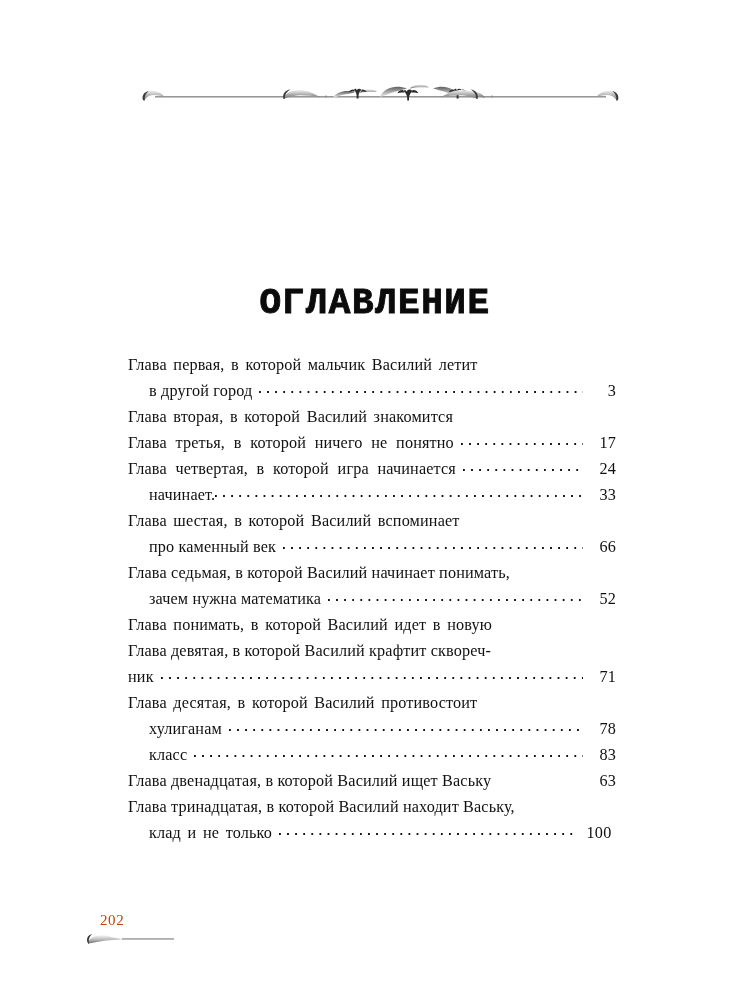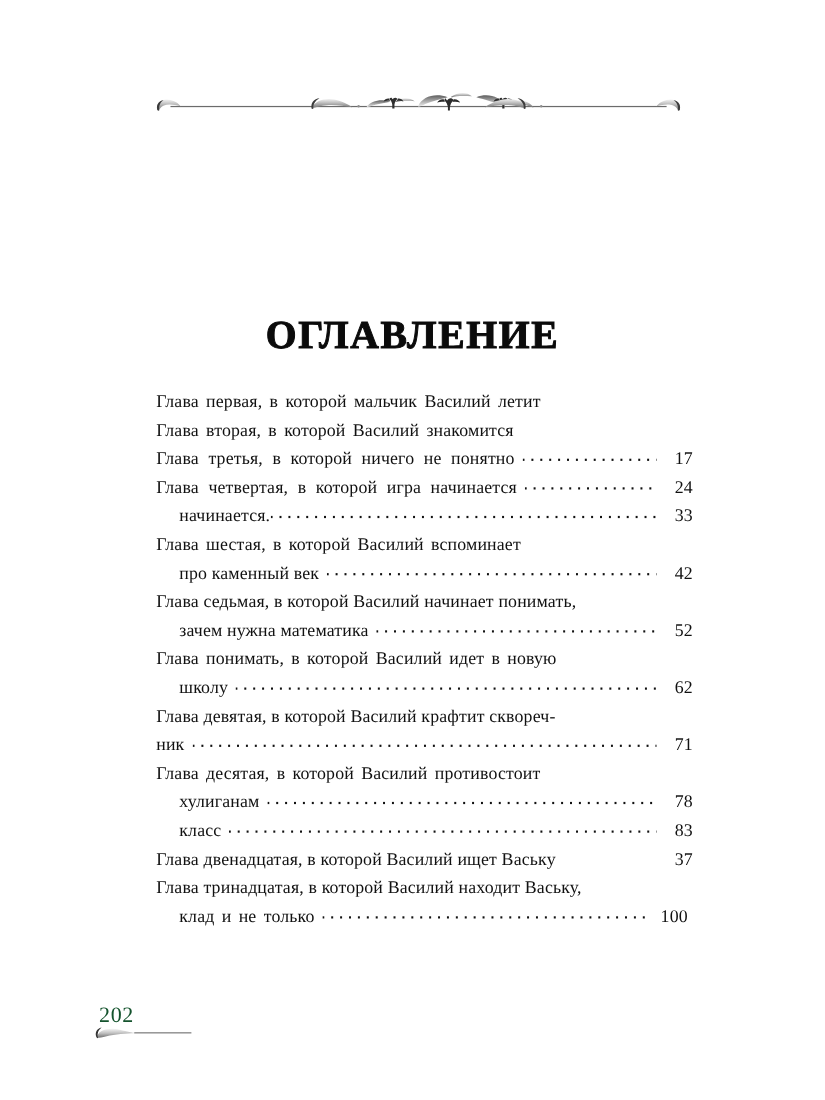--- a/index.html
+++ b/index.html
@@ -26,34 +26,34 @@
   }
   .ornament-top svg { display: block; width: 487px; height: 34px; }
 
   
   .toc-title {
     position: absolute;
     left: 0;
     top: 286px;
     width: 750px;
     text-align: center;
-    font-family: Liberation Serif, serif;
+    font-family: Liberation Mono, monospace;
     font-weight: 700;
     font-size: 36px;
     letter-spacing: 1.5px;
     color: #0b0b0b;
     -webkit-text-stroke: 0.9px #0b0b0b;
     line-height: 1;
     white-space: nowrap;
   }
 
   
   .toc {
     position: absolute;
-    left: 142px;
+    left: 128px;
     top: 352px;
     width: 488px;
   }
   .entry {
     
   }
   .line {
     display: flex;
     align-items: baseline;
     font-size: 16.2px;
@@ -97,25 +97,25 @@
     width: 28px;
     text-align: right;
     font-size: 16.2px;
     letter-spacing: 0.2px;
   }
   .pageno.wide { width: 34px; text-align: center; }
 
   
   .folio {
     position: absolute;
-    left: 90px;
+    left: 100px;
     top: 912px;
-    font-size: 20px;
+    font-size: 15px;
     letter-spacing: 0.6px;
-    color: #14532d;
+    color: #c2410c;
   }
   .folio-flourish {
     position: absolute;
     left: 82px;
     top: 930px;
     width: 110px;
     height: 20px;
   }
   .folio-flourish svg { display: block; width: 110px; height: 20px; }
 </style>
@@ -186,20 +186,25 @@
 </div>
 
 <div class="toc-title">ОГЛАВЛЕНИЕ</div>
 
 <div class="toc">
 
   <div class="entry">
     <div class="line">
       <span class="txt loose">Глава первая, в которой мальчик Василий летит</span>
     </div>
+    <div class="line indent">
+      <span class="txt">в другой город</span>
+      <span class="leader"></span>
+      <span class="pageno">3</span>
+    </div>
   </div>
 
   <div class="entry">
     <div class="line">
       <span class="txt loose">Глава вторая, в которой Василий знакомится</span>
     </div>
   </div>
 
   <div class="entry">
     <div class="line">
@@ -212,57 +217,52 @@
   <div class="entry">
     <div class="line">
       <span class="txt looser">Глава четвертая, в которой игра начинается</span>
       <span class="leader"></span>
       <span class="pageno">24</span>
     </div>
   </div>
 
   <div class="entry">
     <div class="line indent">
-      <span class="txt">начинается.</span>
+      <span class="txt">начинает.</span>
       <span class="leader" style="margin-left:0"></span>
       <span class="pageno">33</span>
     </div>
   </div>
 
   <div class="entry">
     <div class="line">
       <span class="txt loose">Глава шестая, в которой Василий вспоминает</span>
     </div>
     <div class="line indent">
       <span class="txt">про каменный век</span>
       <span class="leader"></span>
-      <span class="pageno">42</span>
+      <span class="pageno">66</span>
     </div>
   </div>
 
   <div class="entry">
     <div class="line">
       <span class="txt">Глава седьмая, в которой Василий начинает понимать,</span>
     </div>
     <div class="line indent">
       <span class="txt">зачем нужна математика</span>
       <span class="leader gap"></span>
       <span class="pageno">52</span>
     </div>
   </div>
 
   <div class="entry">
     <div class="line">
       <span class="txt loose">Глава понимать, в которой Василий идет в новую</span>
     </div>
-    <div class="line indent">
-      <span class="txt">школу</span>
-      <span class="leader"></span>
-      <span class="pageno">62</span>
-    </div>
   </div>
 
   <div class="entry">
     <div class="line">
       <span class="txt">Глава девятая, в которой Василий крафтит сквореч-</span>
     </div>
     <div class="line">
       <span class="txt">ник</span>
       <span class="leader"></span>
       <span class="pageno">71</span>
@@ -285,21 +285,21 @@
       <span class="txt">класс</span>
       <span class="leader gap"></span>
       <span class="pageno">83</span>
     </div>
   </div>
 
   <div class="entry">
     <div class="line">
       <span class="txt">Глава двенадцатая, в которой Василий ищет Ваську</span>
       <span class="leader none"></span>
-      <span class="pageno">37</span>
+      <span class="pageno">63</span>
     </div>
   </div>
 
   <div class="entry">
     <div class="line">
       <span class="txt">Глава тринадцатая, в которой Василий находит Ваську,</span>
     </div>
     <div class="line indent">
       <span class="txt loose">клад и не только</span>
       <span class="leader"></span>

